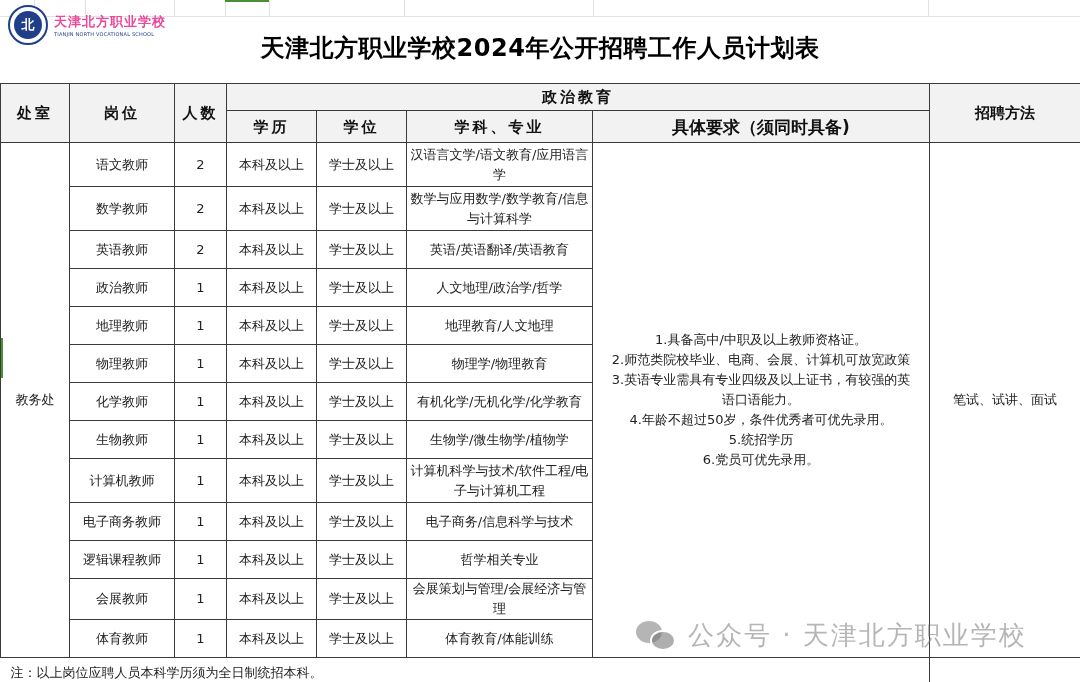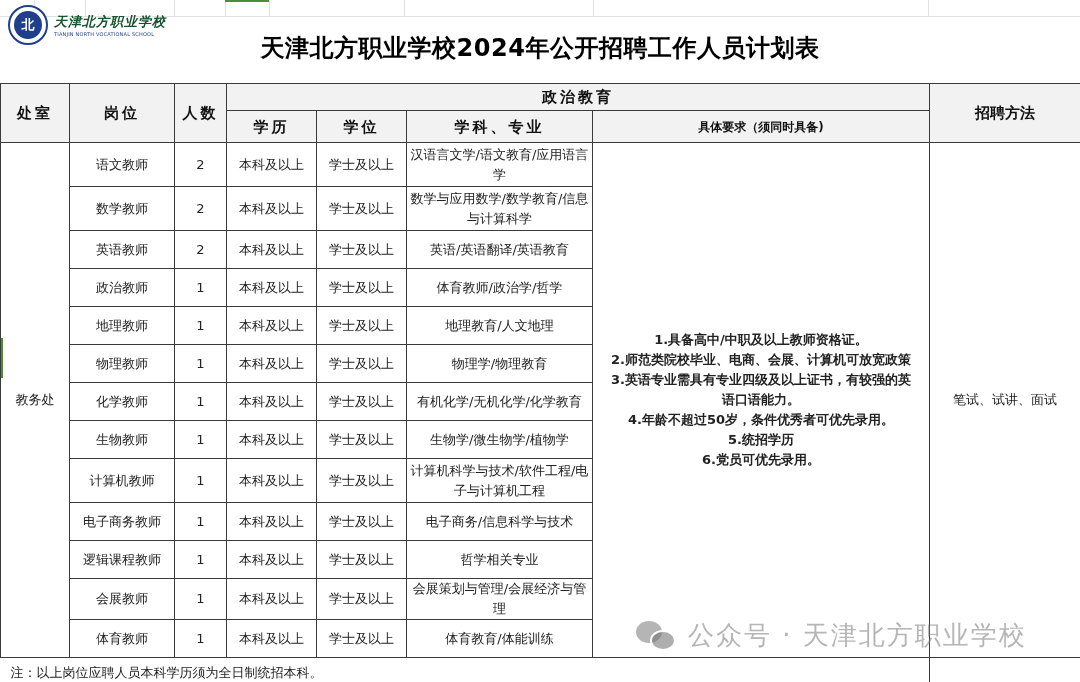--- a/index.html
+++ b/index.html
@@ -8,37 +8,37 @@
 
   .grid-strip { position: absolute; left: 0; top: 0; width: 1080px; height: 17px; border-bottom: 1px solid #e2e2e2; background: #fff; }
   .grid-strip .gl { position: absolute; top: 0; height: 17px; border-left: 1px solid #e2e2e2; }
   .grid-strip .green { position: absolute; top: 0; left: 225px; width: 44px; height: 2px; background: #4a8f35; }
   .side-green { position: absolute; left: 0; top: 338px; width: 3px; height: 40px; background: #4a8f35; }
 
   .logo { position: absolute; left: 8px; top: 5px; display: flex; align-items: center; }
   .logo-seal { width: 40px; height: 40px; border-radius: 50%; border: 2px solid #1f3f8a; background: #fff; display: flex; align-items: center; justify-content: center; }
   .logo-seal .inner { width: 28px; height: 28px; border-radius: 50%; background: #1f3f8a; color: #fff; font-size: 13px; font-weight: bold; display: flex; align-items: center; justify-content: center; }
   .logo-text { margin-left: 6px; }
-  .logo-cn { font-family: "DejaVu Serif", serif; font-size: 13px; color: #14532d; font-style: italic; font-weight: bold; letter-spacing: 1px; }
+  .logo-cn { font-family: "DejaVu Serif", serif; font-size: 13px; color: #ec4899; font-weight: bold; letter-spacing: 1px; }
   .logo-en { font-size: 5px; color: #1f3f8a; letter-spacing: 0.2px; }
 
   .title { position: absolute; left: 0; top: 32px; width: 1080px; text-align: center; font-size: 24px; font-weight: bold; color: #000; letter-spacing: 0.5px; }
 
   table.plan { position: absolute; left: 0; top: 83px; width: 1080px; border-collapse: collapse; table-layout: fixed; }
   table.plan td, table.plan th { border: 1px solid #3a3a3a; text-align: center; vertical-align: middle; font-size: 13px; font-weight: normal; color: #222; line-height: 20px; padding: 0 3px; }
   table.plan th { font-weight: bold; font-size: 15px; background: #f2f2f2; color: #111; letter-spacing: 3px; }
   table.plan th.sub { font-size: 15px; }
-  table.plan th.req { letter-spacing: 0; font-size: 12px; }
+  table.plan th.req { letter-spacing: 0; font-size: 17px; }
   table.plan th.method { letter-spacing: 0; }
   tr.hdr1 { height: 27px; }
   tr.hdr2 { height: 32px; }
   tr.r38 { height: 38px; }
   tr.r44 { height: 44px; }
   td.reqs { text-align: left; vertical-align: middle; padding: 0 2px; font-size: 13px; line-height: 21px; }
-  td.reqs div { white-space: nowrap; font-weight: bold; }
+  td.reqs div { white-space: nowrap; }
   td.dept-cell { font-size: 13px; }
   tr.note td { text-align: left; padding-left: 10px; height: 30px; font-size: 13px; border-left: none; }
 
   .watermark { position: absolute; left: 636px; top: 618px; display: flex; align-items: center; color: rgba(120,120,120,0.55); font-size: 26px; letter-spacing: 2px; pointer-events: none; justify-content: center; }
   .wm-icon { position: relative; width: 42px; height: 34px; margin-right: 10px; }
   .wm-icon .b1 { position: absolute; left: 0; top: 2px; width: 26px; height: 22px; border-radius: 50%; background: rgba(120,120,120,0.55); }
   .wm-icon .b2 { position: absolute; left: 14px; top: 11px; width: 26px; height: 21px; border-radius: 50%; background: rgba(120,120,120,0.6); border: 2px solid #fff; }
 </style>
 </head>
 <body>
@@ -124,21 +124,21 @@
     <td>2</td>
     <td>本科及以上</td>
     <td>学士及以上</td>
     <td>英语/英语翻译/英语教育</td>
   </tr>
   <tr class="r38">
     <td>政治教师</td>
     <td>1</td>
     <td>本科及以上</td>
     <td>学士及以上</td>
-    <td>体育教师/政治学/哲学</td>
+    <td>人文地理/政治学/哲学</td>
   </tr>
   <tr class="r38">
     <td>地理教师</td>
     <td>1</td>
     <td>本科及以上</td>
     <td>学士及以上</td>
     <td>地理教育/人文地理</td>
   </tr>
   <tr class="r38">
     <td>物理教师</td>

